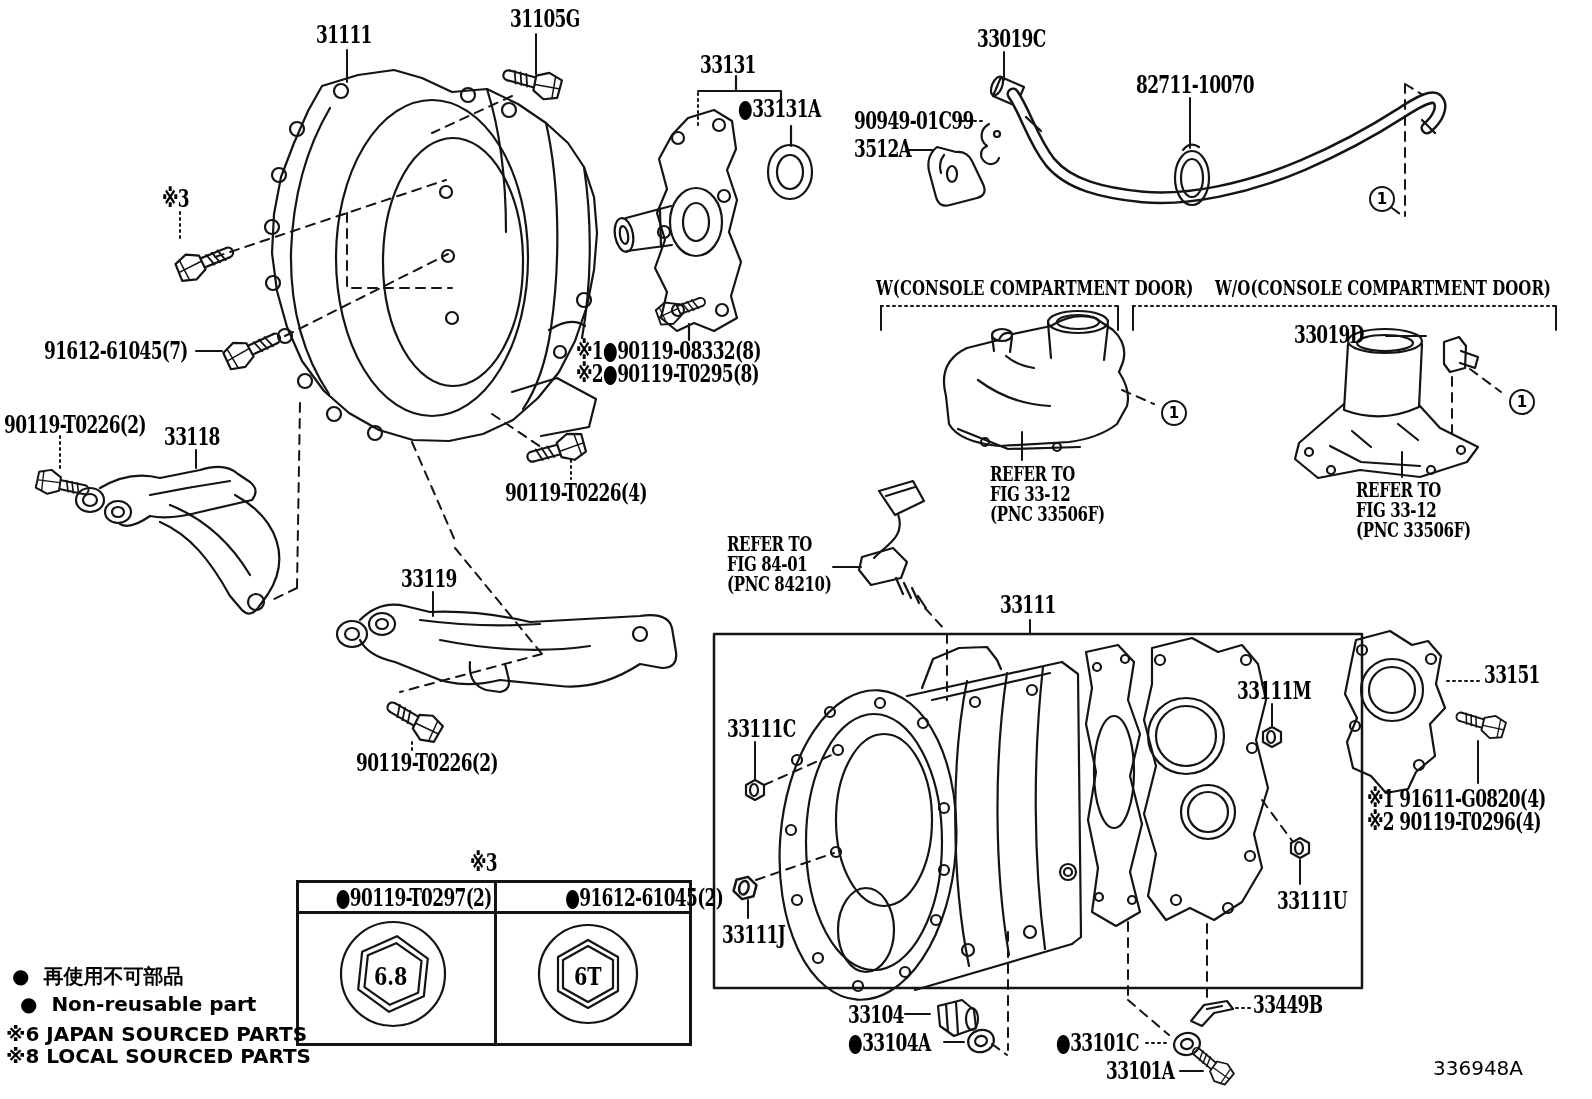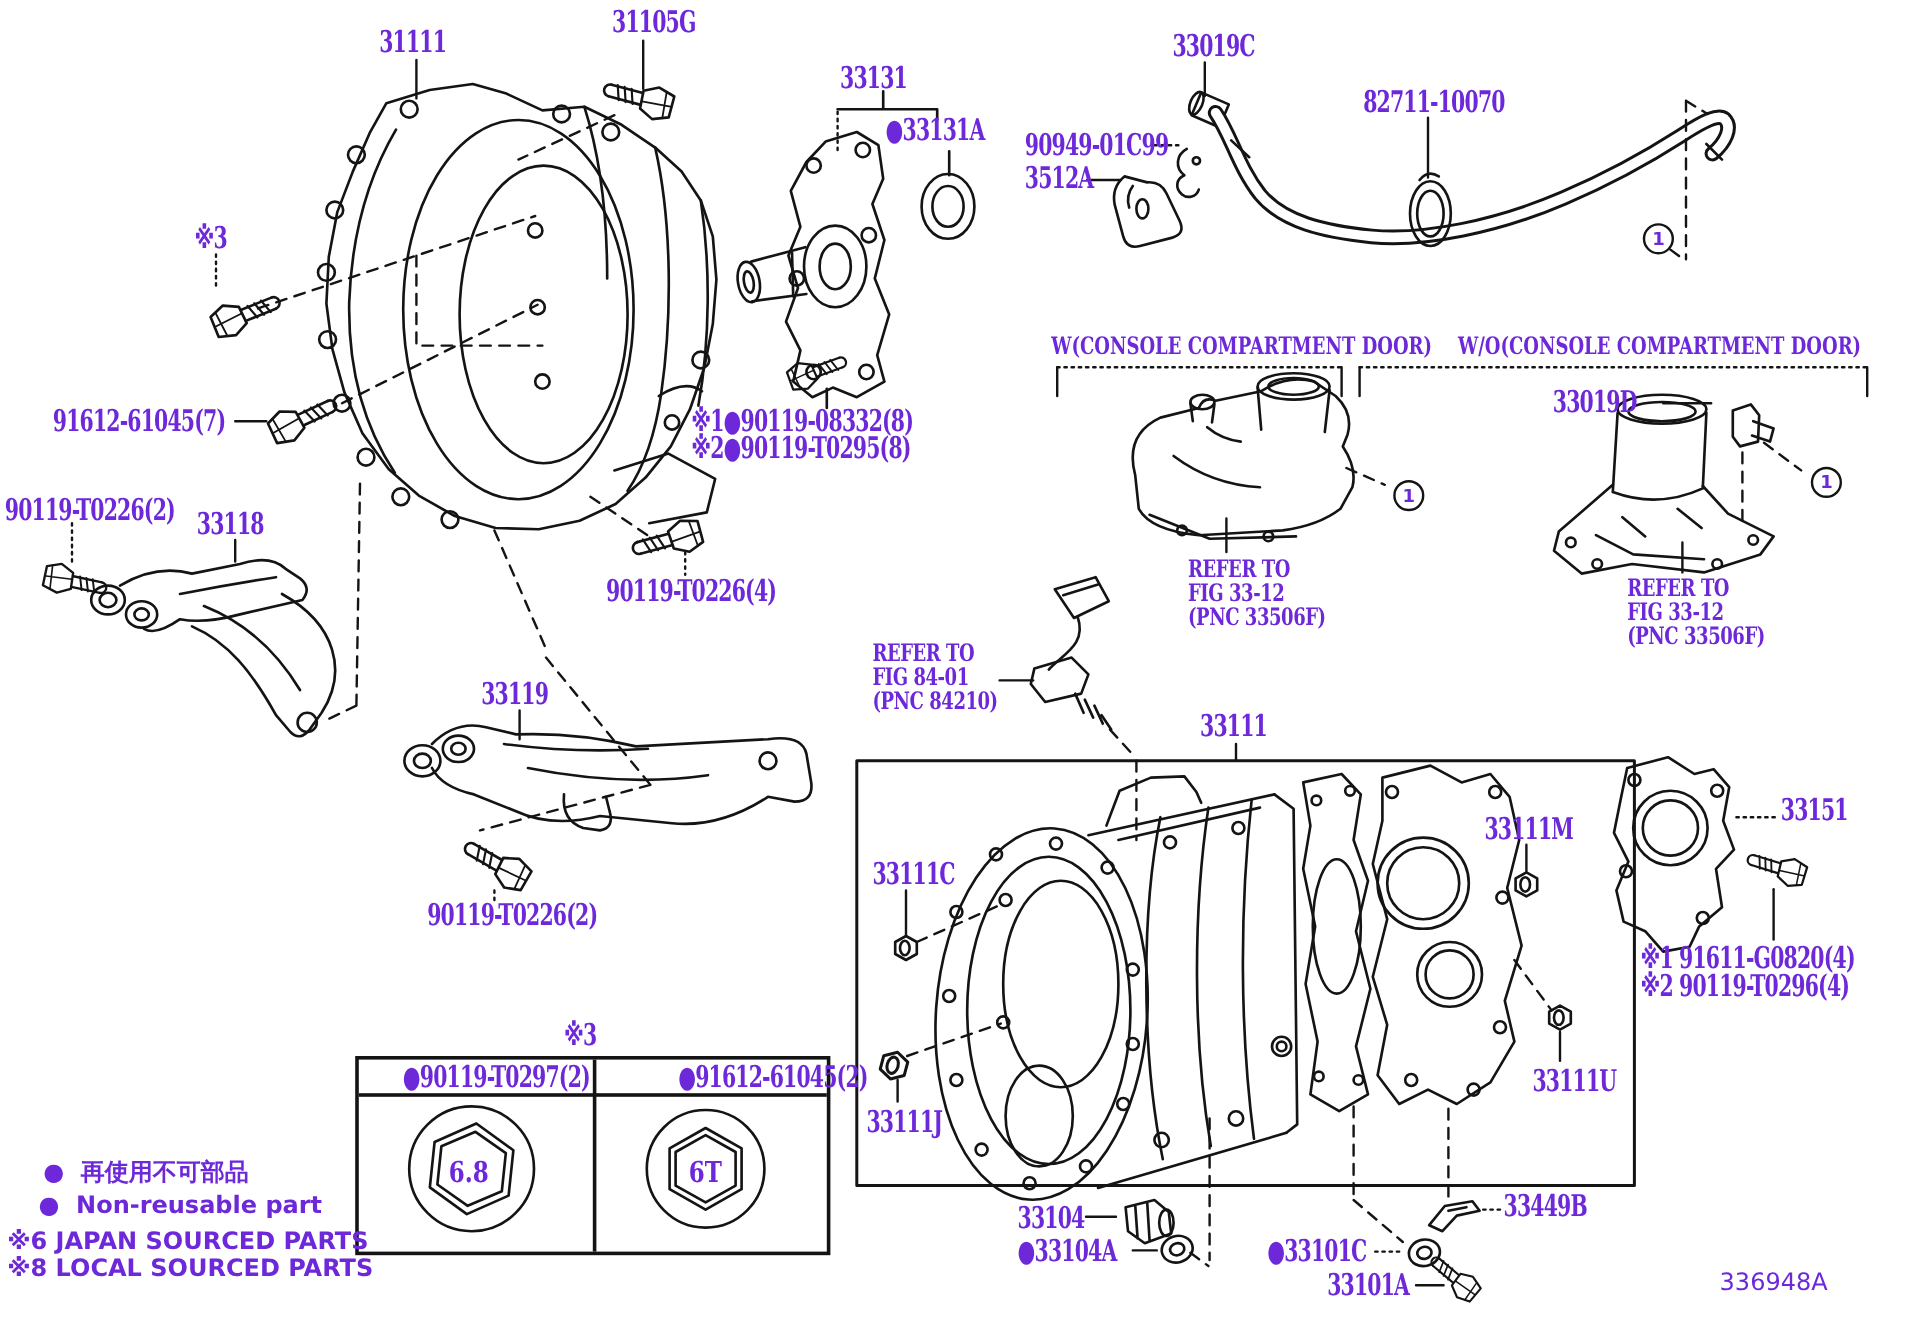--- a/index.html
+++ b/index.html
@@ -1,17 +1,17 @@
 <!DOCTYPE html>
 <html><head>
 <meta charset="utf-8">
 <style>
   html,body{margin:0;padding:0;background:#ffffff;}
   #stage{position:relative;width:1592px;height:1099px;background:#fff;overflow:hidden;
-         font-family:"DejaVu Serif","DejaVu Sans",serif;color:#6d28d9;}
+         font-family:"DejaVu Serif","DejaVu Sans",serif;color:#000000;}
   svg{position:absolute;left:0;top:0;}
   .lbl{position:absolute;font-weight:bold;font-size:25px;line-height:1;white-space:pre;
        transform:scaleX(.68);transform-origin:0 0;letter-spacing:-1px;}
   .refer{position:absolute;font-weight:bold;font-size:20px;line-height:20px;white-space:pre-line;
        transform:scaleX(.75);transform-origin:0 0;letter-spacing:-0.5px;}
   .hdr{position:absolute;font-weight:bold;font-size:20px;line-height:1;white-space:pre;
        transform:scaleX(.75);transform-origin:0 0;}
   .circ1{position:absolute;width:22px;height:22px;border:2px solid #141414;border-radius:50%;
        font:bold 15px "DejaVu Sans",sans-serif;display:flex;align-items:center;justify-content:center;}
   .leg{position:absolute;font-weight:bold;font-size:20px;line-height:1;white-space:pre;
@@ -377,20 +377,20 @@
         </div>
     <div class="col">
           <span>●91612-61045(2)</span>
         </div>
   </div>
   <div class="vline"></div>
 </div>
 <div class="hexlbl" style="left:374px;top:962px">6.8</div>
 <div class="hexlbl" style="left:574px;top:962px">6T</div>
 
-<div class="leg" style="left:36px;top:966px">●  再使用不可部品</div>
-<div class="leg" style="left:32px;top:994px">●  Non-reusable part</div>
+<div class="leg" style="left:12px;top:966px">●  再使用不可部品</div>
+<div class="leg" style="left:20px;top:994px">●  Non-reusable part</div>
 <div class="leg" style="left:6px;top:1024px">※6 JAPAN SOURCED PARTS</div>
 <div class="leg" style="left:6px;top:1046px">※8 LOCAL SOURCED PARTS</div>
 
 <div class="code" style="left:1433px;top:1056px">336948A</div>
 
 </div>
 
 </body></html>

